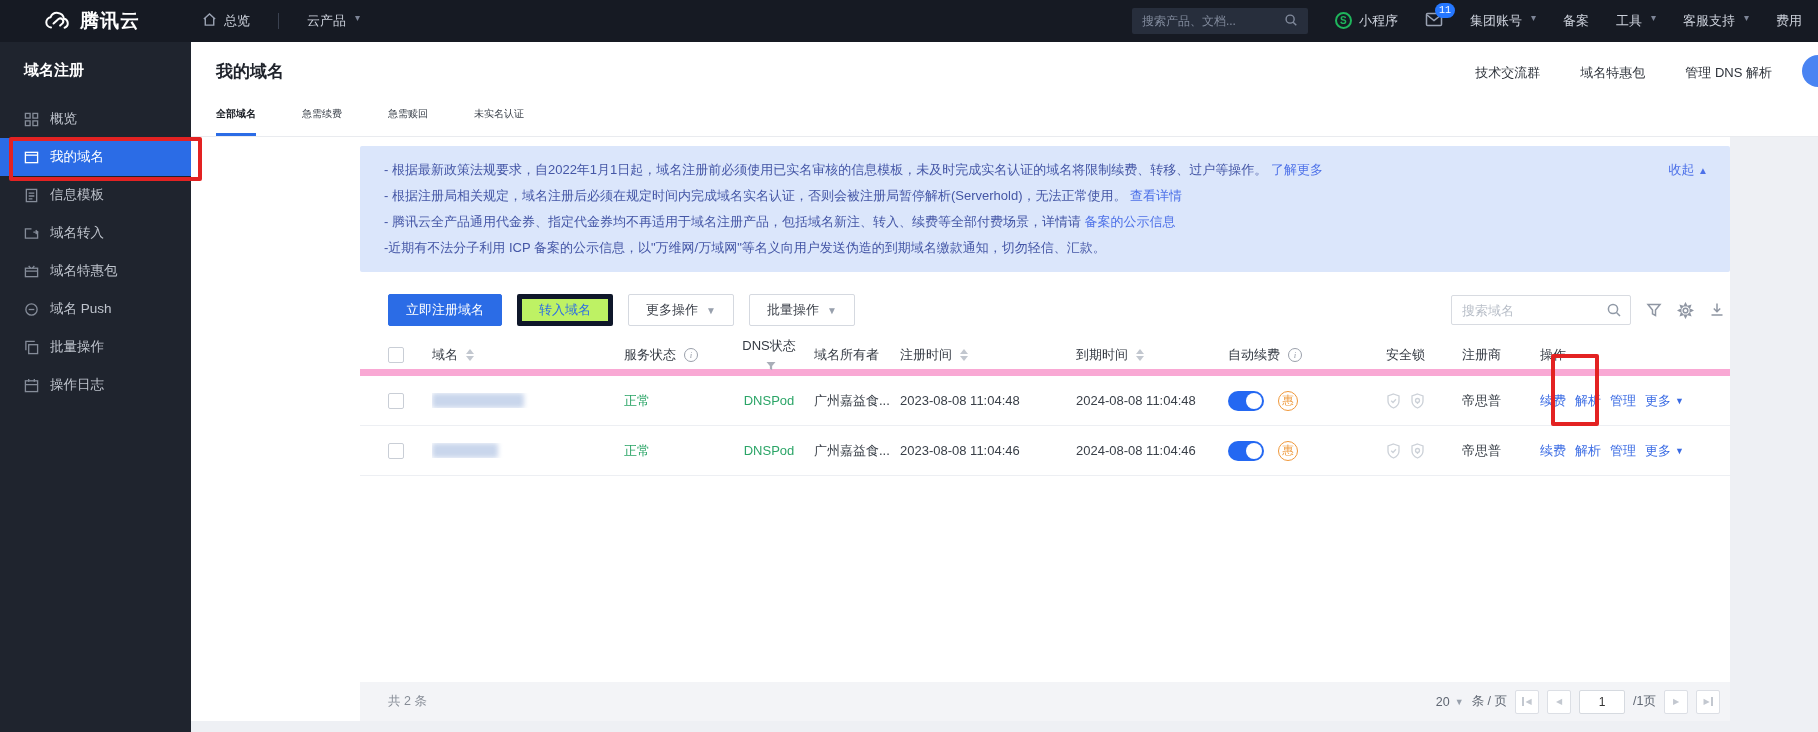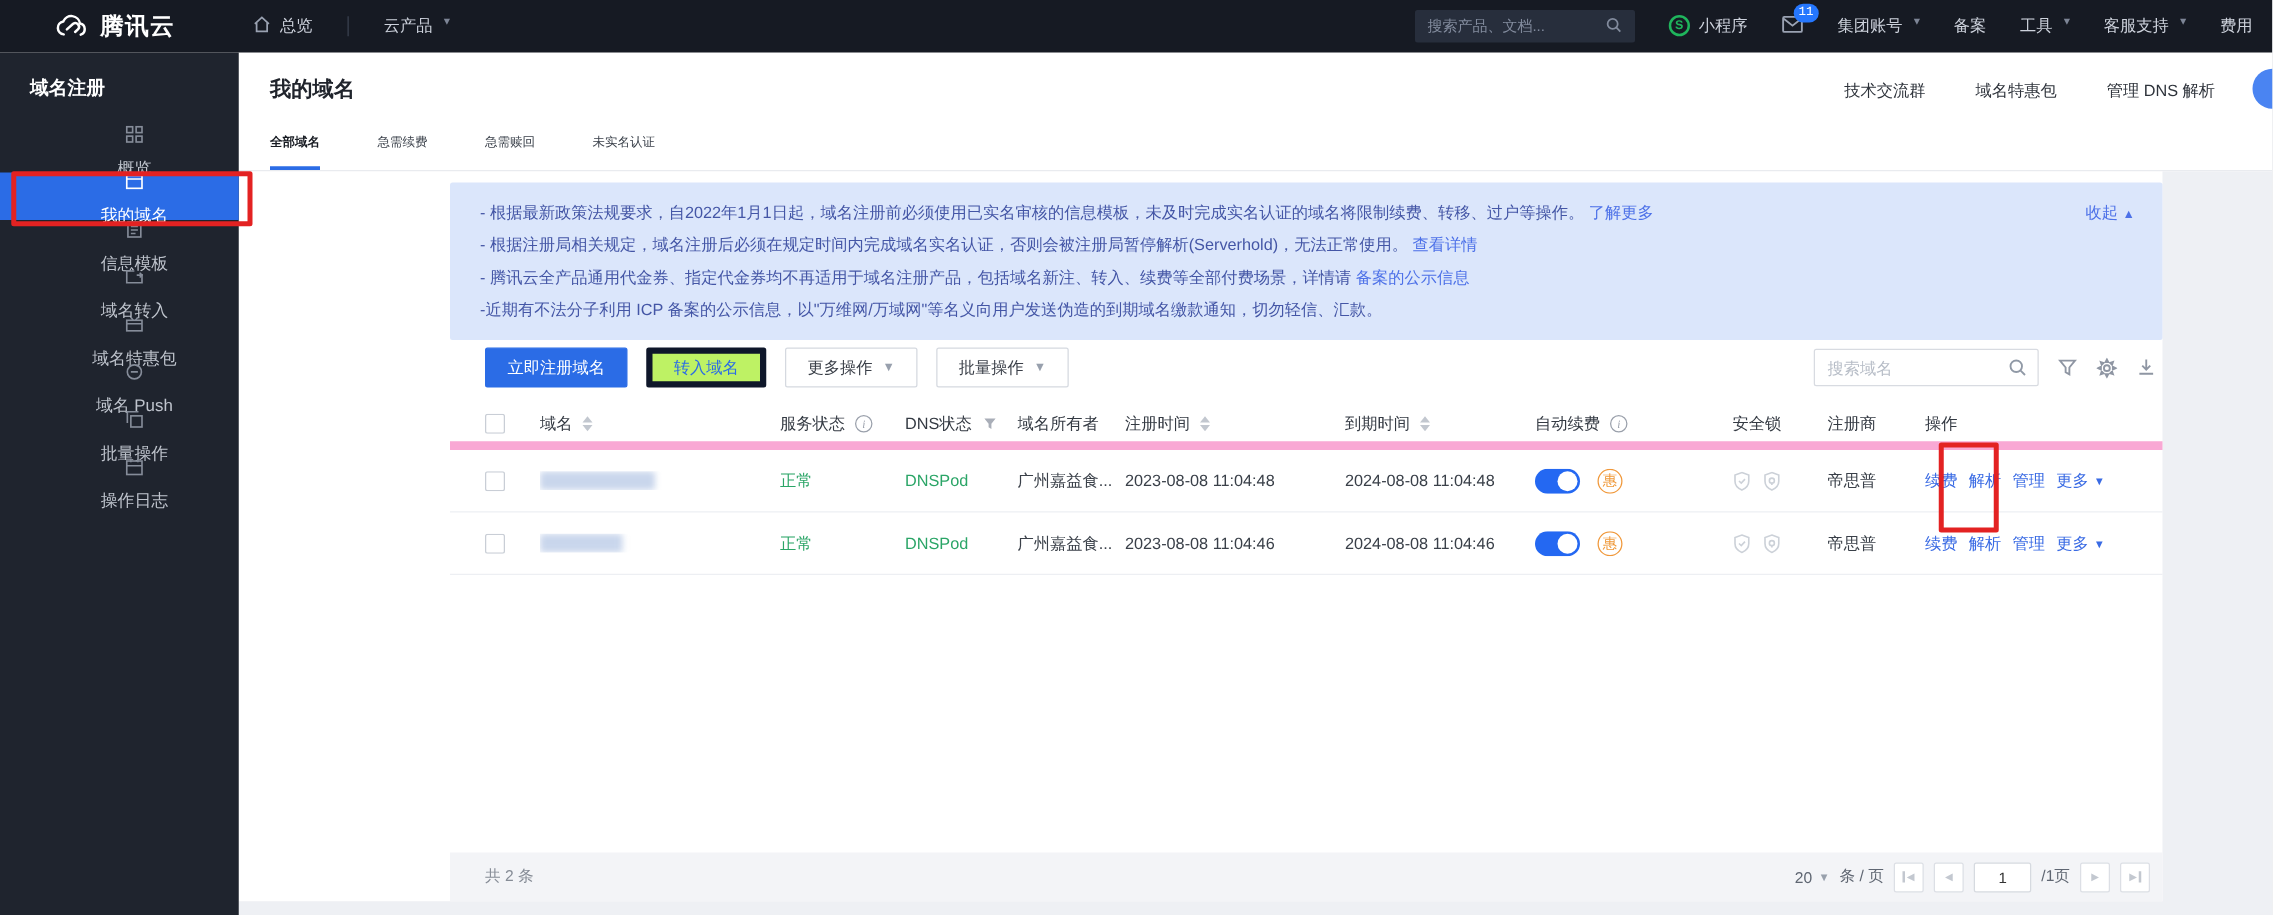--- a/index.html
+++ b/index.html
@@ -28,21 +28,21 @@
     font-size:10px; font-weight:bold; }
   .mail-wrap { position:relative; cursor:pointer;font-family:Liberation Mono, monospace; }
   .mail-badge { position:absolute; top:-9px; right:-12px; min-width:17px; height:15px;
     background:#2577ff; color:#fff; font-size:10px; border-radius:8px; display:flex;
     align-items:center; justify-content:center; padding:0 4px; }
   
   .sidebar { position:absolute; top:42px; left:0; width:191px; bottom:0; background:#1f242e; z-index:5; }
   .sb-title { color:#ffffff; font-size:15px; font-weight:bold; padding:19px 0 0 24px; }
   .sb-menu { margin-top:20px; }
   .sb-item { height:38px; display:flex; align-items:center; gap:11px; padding-left:24px;
-    color:#bfc4cd; font-size:13.5px; cursor:pointer;flex-direction:column; }
+    color:#bfc4cd; font-size:13.5px; cursor:pointer; }
   .sb-item svg { color:#858c99; flex:0 0 auto; }
   .sb-item.active { background:#2b6ce6; color:#ffffff; }
   .sb-item.active svg { color:#ffffff; }
   
   .main-header { position:absolute; left:191px; top:42px; right:0; height:95px; background:#fff;
     border-bottom:1px solid #e9ebef; z-index:2; }
   .page-title { position:absolute; left:25px; top:18px; font-size:17px; font-weight:bold; color:#20242c; }
   .header-links { position:absolute; right:46px; top:22px; display:flex; gap:40px;
     font-size:13px; color:#2e333b; }
   .header-links span { cursor:pointer; }
@@ -56,21 +56,21 @@
   .right-gutter { position:absolute; left:1539px; top:0; width:88px; bottom:0; background:#eef0f4; }
   .bottom-gutter { position:absolute; left:0; right:0; top:584px; height:11px; background:#eef0f4; }
   .wrapper { position:absolute; left:169px; top:9px; width:1370px; }
   
   .notice { position:relative; background:#dbe6fb; border-radius:2px; padding:11px 90px 11px 24px;
     color:#4456a6; font-size:13px; line-height:26px; }
   .n-link { color:#4d71e8; cursor:pointer; text-decoration:none; }
   .collapse { position:absolute; top:11px; right:22px; color:#4d71e8; font-size:13px; cursor:pointer; }
   .collapse .up { font-size:10px; }
   
-  .toolbar { display:flex; align-items:center; height:32px; margin-top:6px; padding-left:28px; }
+  .toolbar { display:flex; align-items:center; height:32px; margin-top:22px; padding-left:28px; }
   .btn { height:32px; display:inline-flex; align-items:center; justify-content:center;
     font-size:13px; padding:0 17px; border-radius:2px; cursor:pointer; white-space:nowrap; }
   .btn-primary { background:#2b6ce6; color:#ffffff; border:1px solid #2b6ce6; }
   .btn-weak { background:#bef264; color:#2b6ce6; border:5px solid #0f172a; margin-left:15px;font-family:Liberation Mono, monospace; }
   .btn-plain { background:#ffffff; color:#3a3f48; border:1px solid #d5d9e0; margin-left:15px; gap:8px; }
   .btn-plain .caret { color:#98a0ad; font-size:10px; }
   .tool-right { margin-left:auto; display:flex; align-items:center; gap:15px; padding-right:5px; }
   .dom-search { position:relative; width:180px; height:30px; border:1px solid #d8dbe1; border-radius:2px;
     background:#fff; }
   .dom-search input { width:100%; height:100%; border:none; outline:none; padding:0 30px 0 10px;
@@ -80,21 +80,21 @@
   .tool-ic { color:#8f96a3; cursor:pointer; display:inline-flex; }
   
   .table { margin-top:14px; width:1370px; font-size:13px; color:#3a4049; }
   .tr { display:flex; align-items:center; }
   .tr-head { height:36px; border-bottom:7px solid #f9a8d4; color:#343a43; }
   .tr-row { height:50px; border-bottom:1px solid #edeff3; }
   .td { display:flex; align-items:center; gap:5px; overflow:hidden; white-space:nowrap; }
   .td-cb { width:72px; padding-left:28px; }
   .td-domain { width:192px; }
   .td-status { width:100px; }
-  .td-dns { width:90px; }
+  .td-dns { width:90px;flex-direction:column; }
   .td-owner { width:86px; }
   .td-reg { width:176px; }
   .td-exp { width:152px; }
   .td-renew { width:158px; }
   .td-lock { width:76px; gap:9px; }
   .td-registrar { width:78px; }
   .td-ops { flex:1; gap:9px; }
   .cbx { width:16px; height:16px; border:1px solid #c9ced6; border-radius:2px; background:#fff; cursor:pointer; }
   .sort-ic { display:inline-flex; flex-direction:column; gap:2px; margin-left:3px; }
   .sort-ic i { width:0; height:0; border-left:4px solid transparent; border-right:4px solid transparent; }

